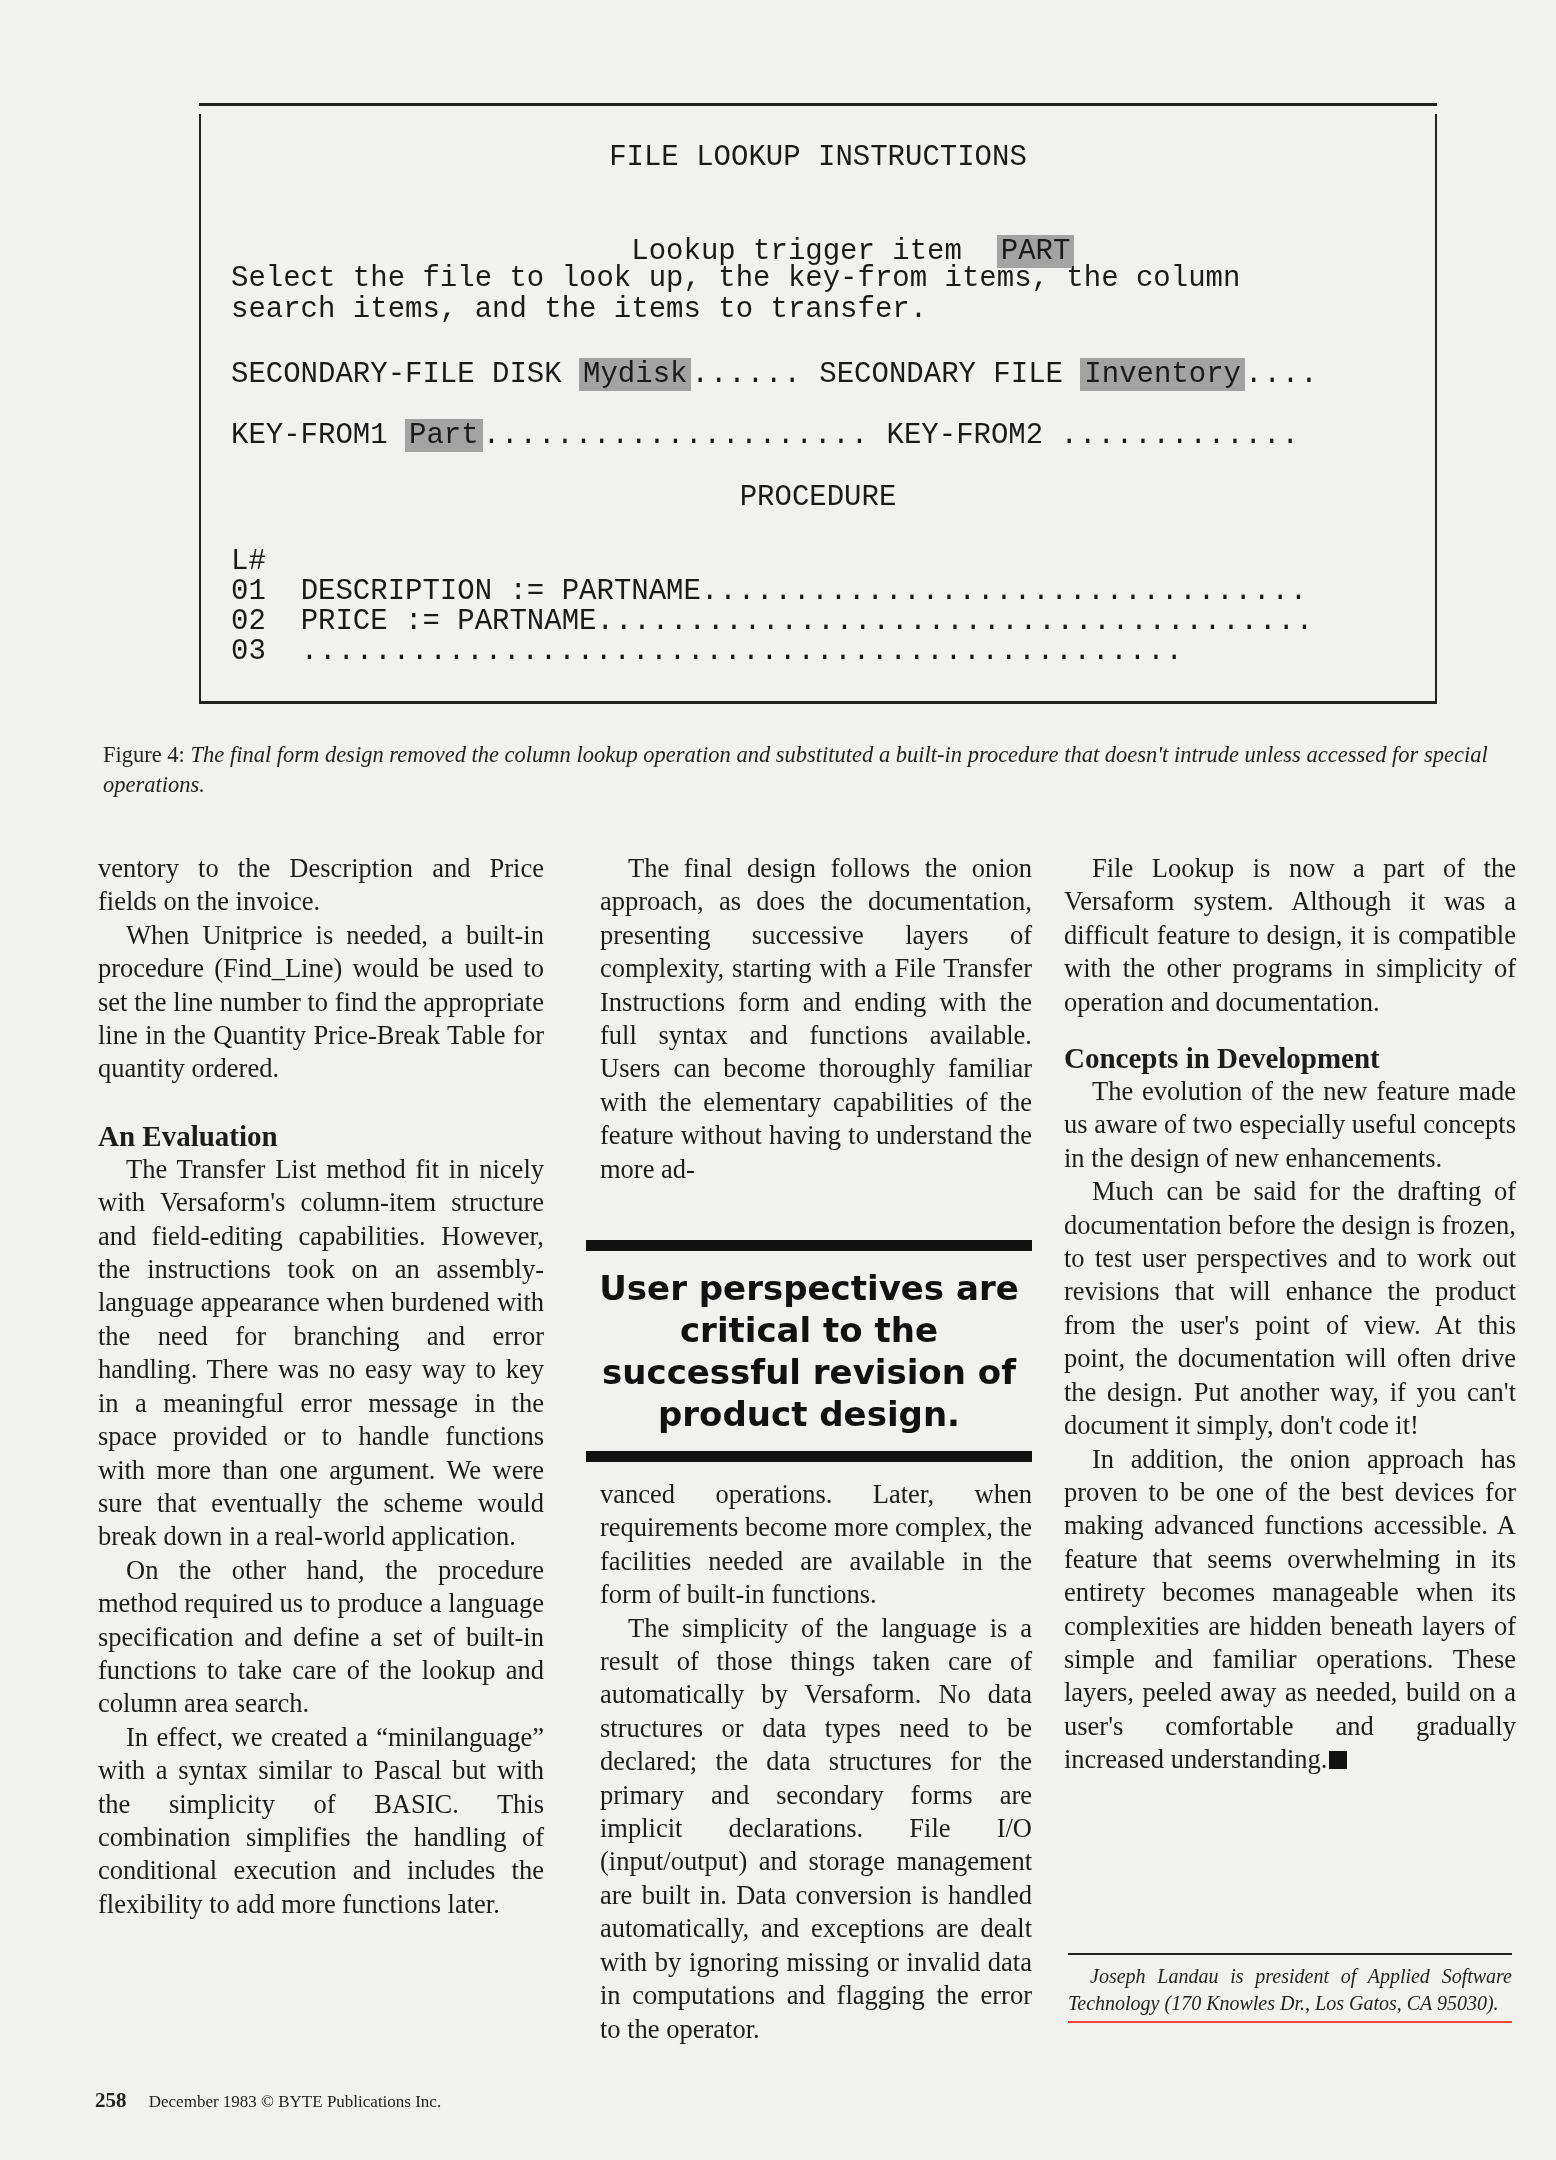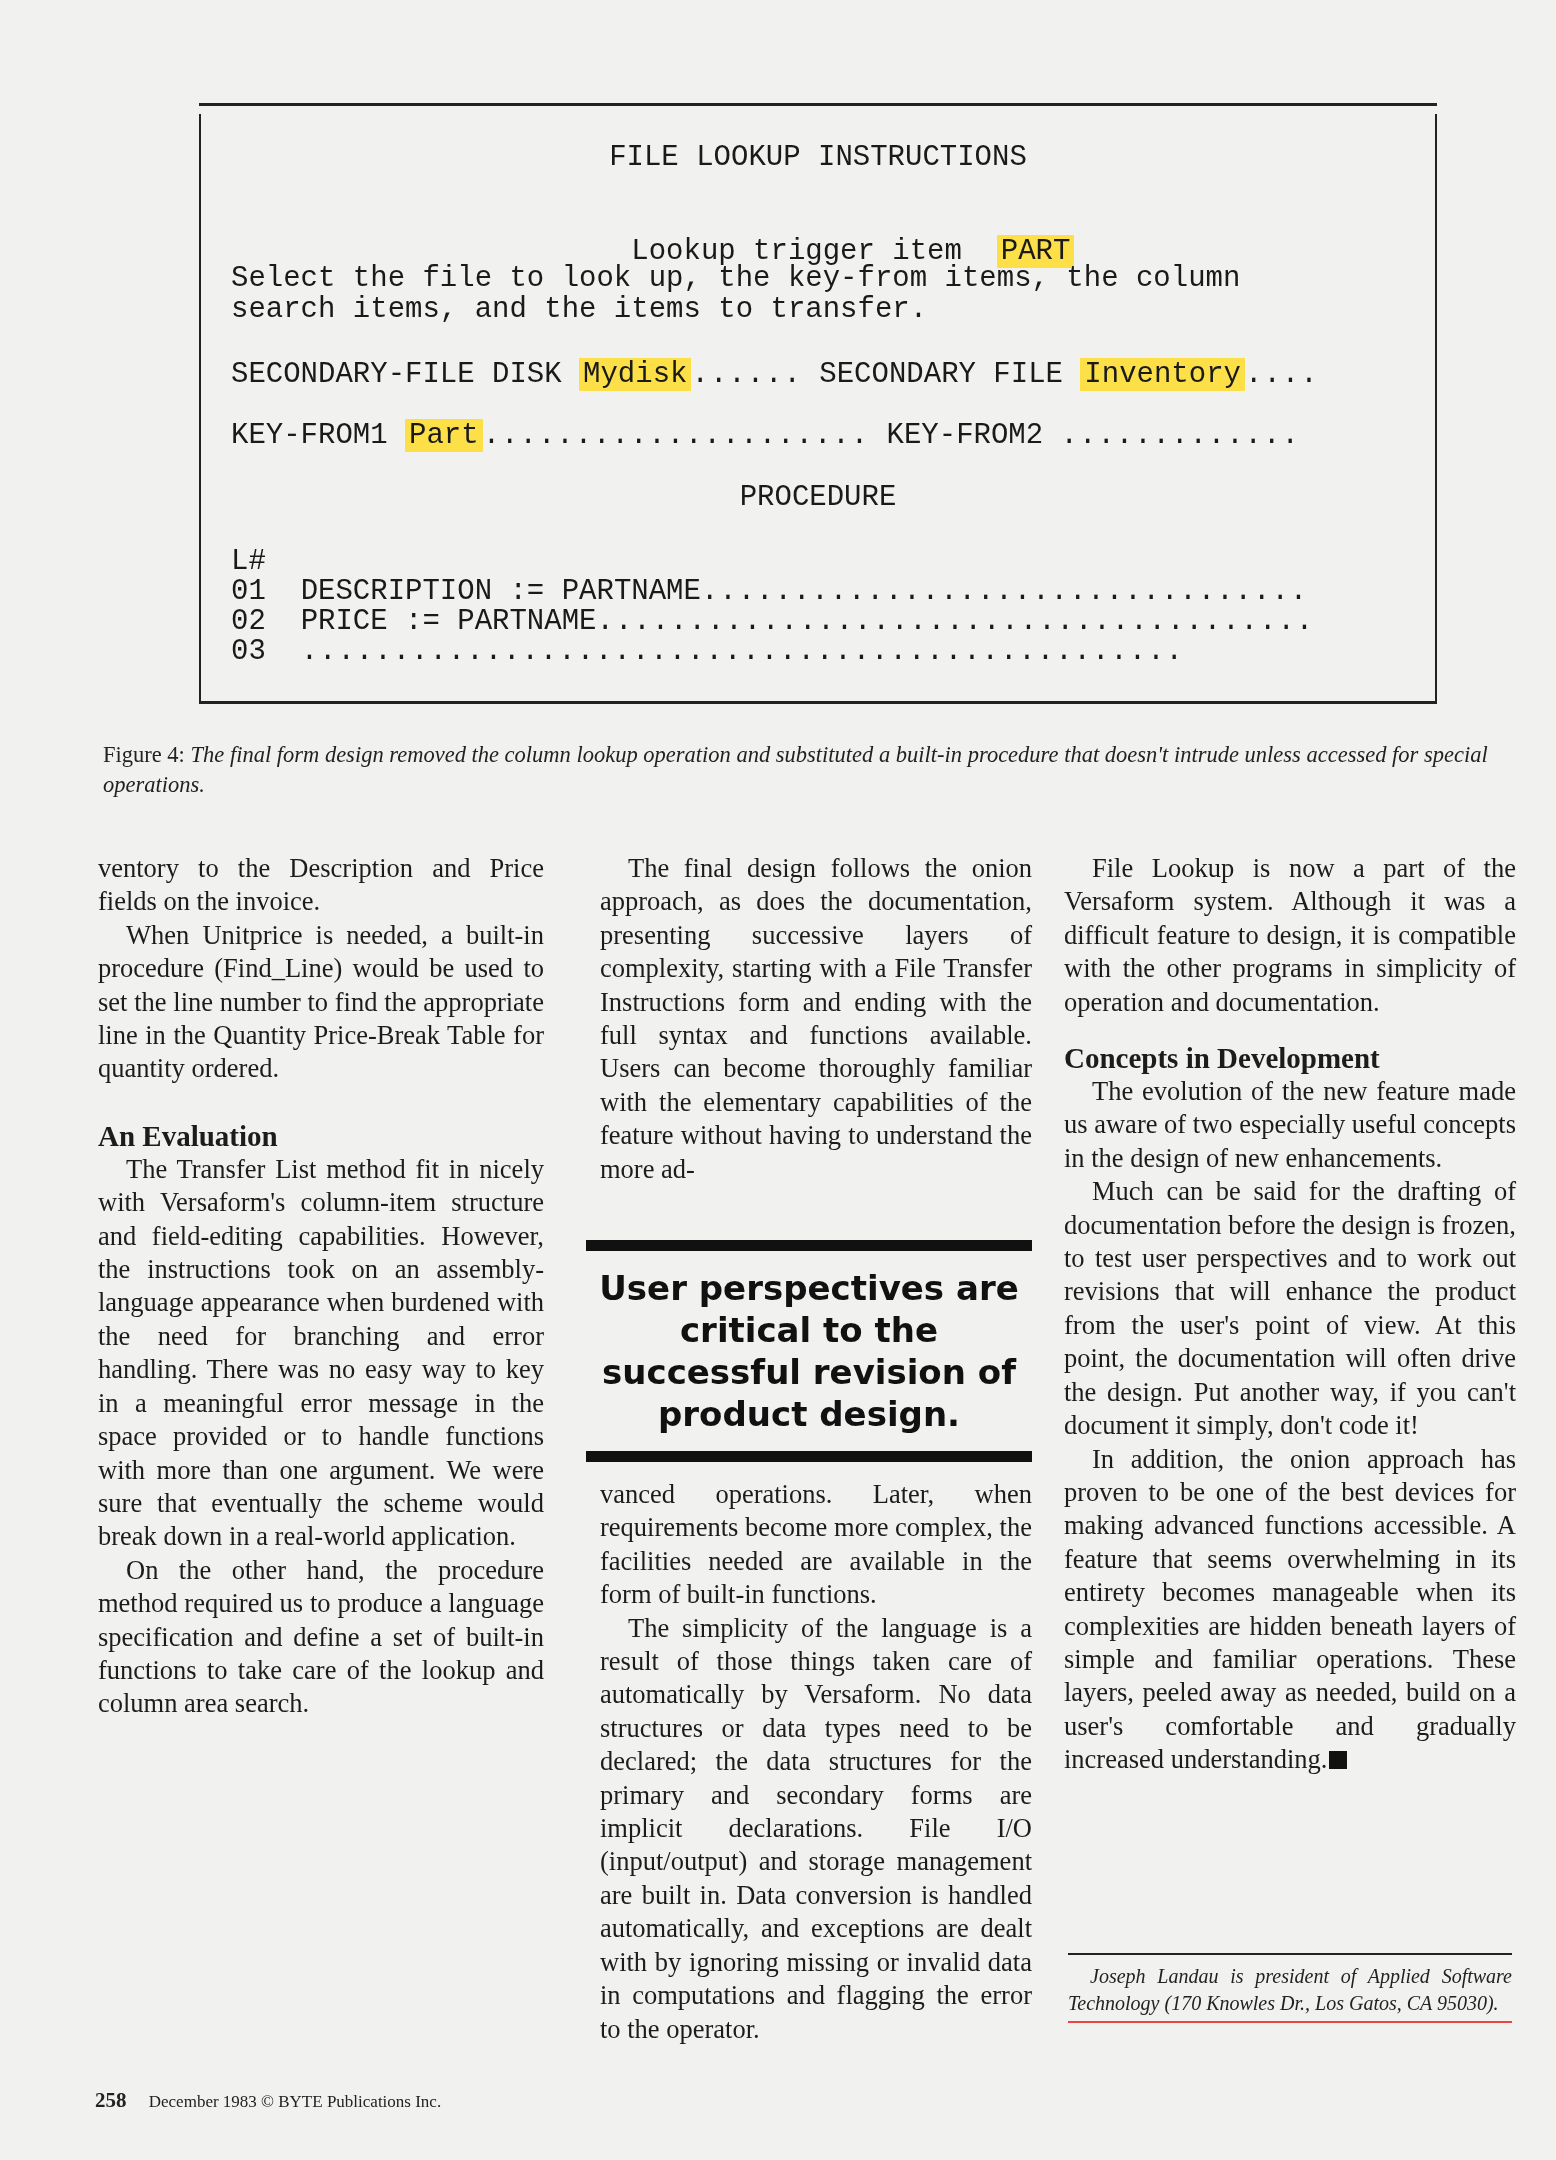--- a/index.html
+++ b/index.html
@@ -13,21 +13,21 @@
     position: absolute; left: 199px; top: 103px; width: 1238px; height: 595px;
     border-top: 3px solid #222; border-bottom: 3px solid #222;
     font-family: "Liberation Mono", "DejaVu Sans Mono", monospace;
     font-size: 29px; color: #1a1a1a;
   }
   .figure .vbar { position: absolute; top: 8px; bottom: 0; width: 2px; background: #222; }
   .figure .vbar.left { left: 0; }
   .figure .vbar.right { right: 0; }
   .fline { position: absolute; left: 32px; white-space: pre; line-height: 32px; }
   .fline.center { left: 0; right: 0; text-align: center; }
-  .field { background: #fde047; padding: 0 4px; }
+  .field { background: #a3a3a3; padding: 0 4px; }
   .dots { letter-spacing: 1px; }
   
   .caption {
     position: absolute; left: 103px; top: 740px; width: 1420px;
     font-size: 22.5px; line-height: 30px; font-style: italic; color: #222;
   }
   .caption b { font-style: normal; font-weight: normal; }
   
   .col {
     position: absolute; top: 852px;
@@ -93,20 +93,21 @@
   <b>Figure 4:</b>
   <span>The final form design removed the column lookup operation and substituted a built-in procedure that doesn't intrude unless accessed for special operations.</span>
 </div>
 
 <div class="col col1">
   <p class="noindent">ventory to the Description and Price fields on the invoice.</p>
   <p>When Unitprice is needed, a built-in procedure (Find_Line) would be used to set the line number to find the appropriate line in the Quantity Price-Break Table for quantity ordered.</p>
   <h3 style="margin-top:33px">An Evaluation</h3>
   <p>The Transfer List method fit in nicely with Versaform's column-item structure and field-editing capabilities. However, the instructions took on an assembly-language appearance when burdened with the need for branching and error handling. There was no easy way to key in a meaningful error message in the space provided or to handle functions with more than one argument. We were sure that eventually the scheme would break down in a real-world application.</p>
   <p>On the other hand, the procedure method required us to produce a language specification and define a set of built-in functions to take care of the lookup and column area search.</p>
+  <p>In effect, we created a “minilanguage” with a syntax similar to Pascal but with the simplicity of BASIC. This combination simplifies the handling of conditional execution and includes the flexibility to add more functions later.</p>
 </div>
 
 <div class="col col2">
   <p>The final design follows the onion approach, as does the documentation, presenting successive layers of complexity, starting with a File Transfer Instructions form and ending with the full syntax and functions available. Users can become thoroughly familiar with the elementary capabilities of the feature without having to understand the more ad-</p>
 </div>
 <div class="pullquote">
   <span>User perspectives are critical to the successful revision of product design.</span>
 </div>
 <div class="col col2" style="top:1478px">
   <p class="noindent">vanced operations. Later, when requirements become more complex, the facilities needed are available in the form of built-in functions.</p>

